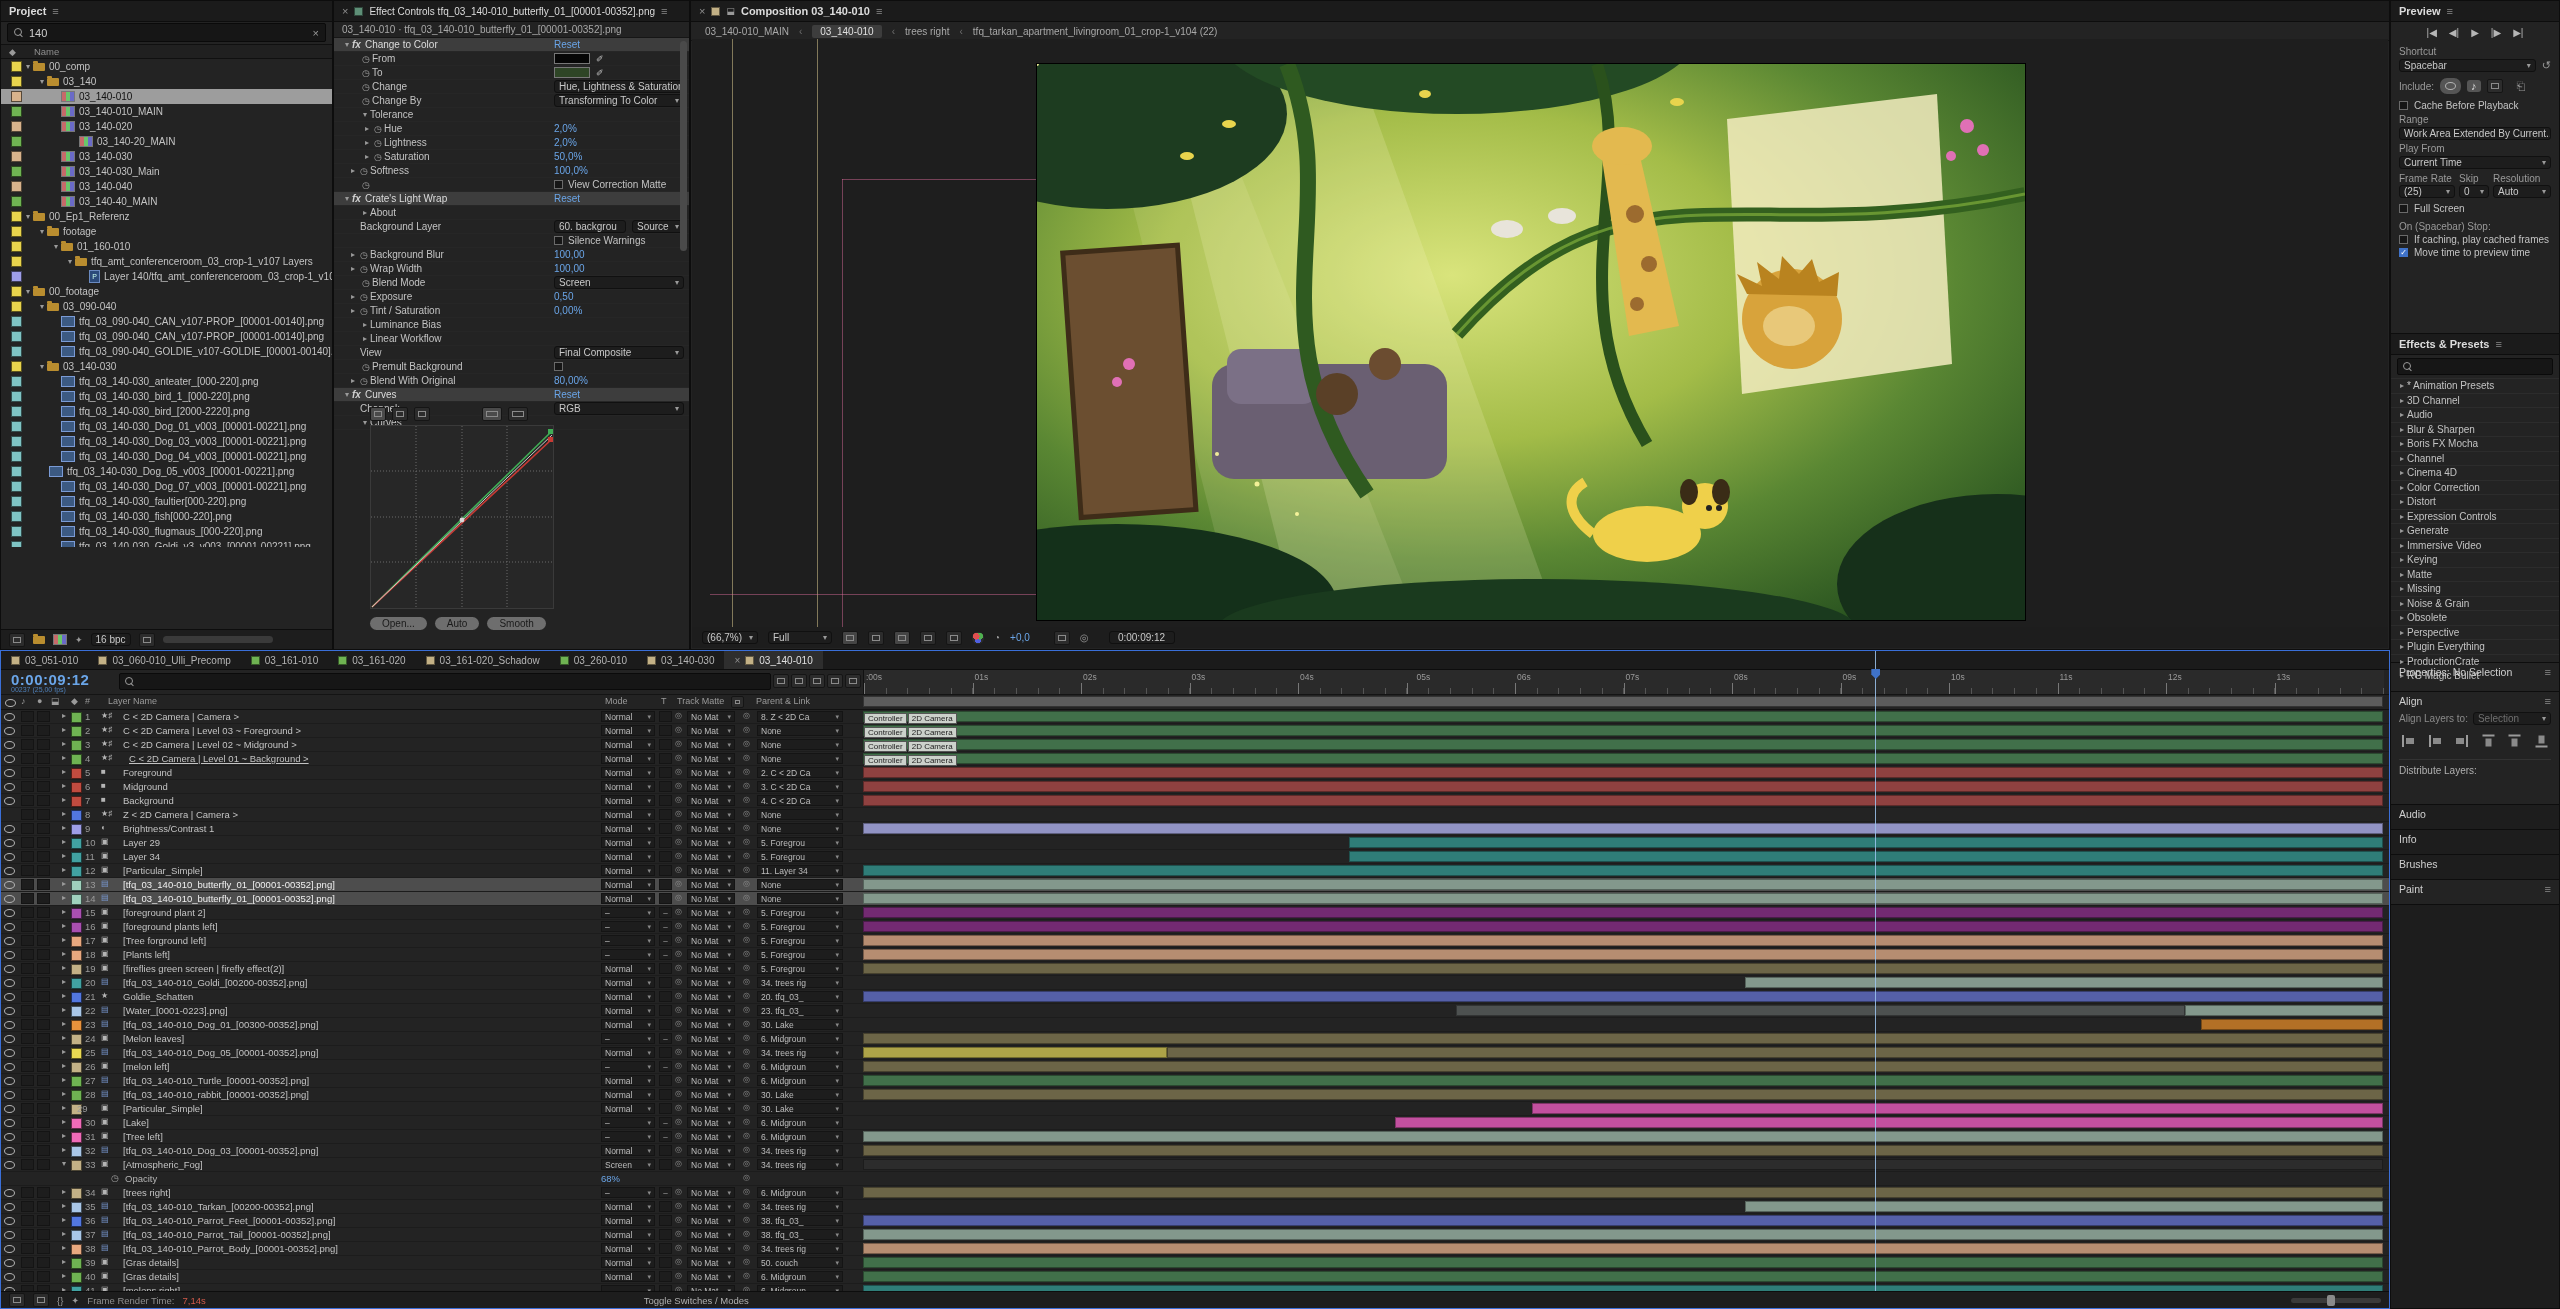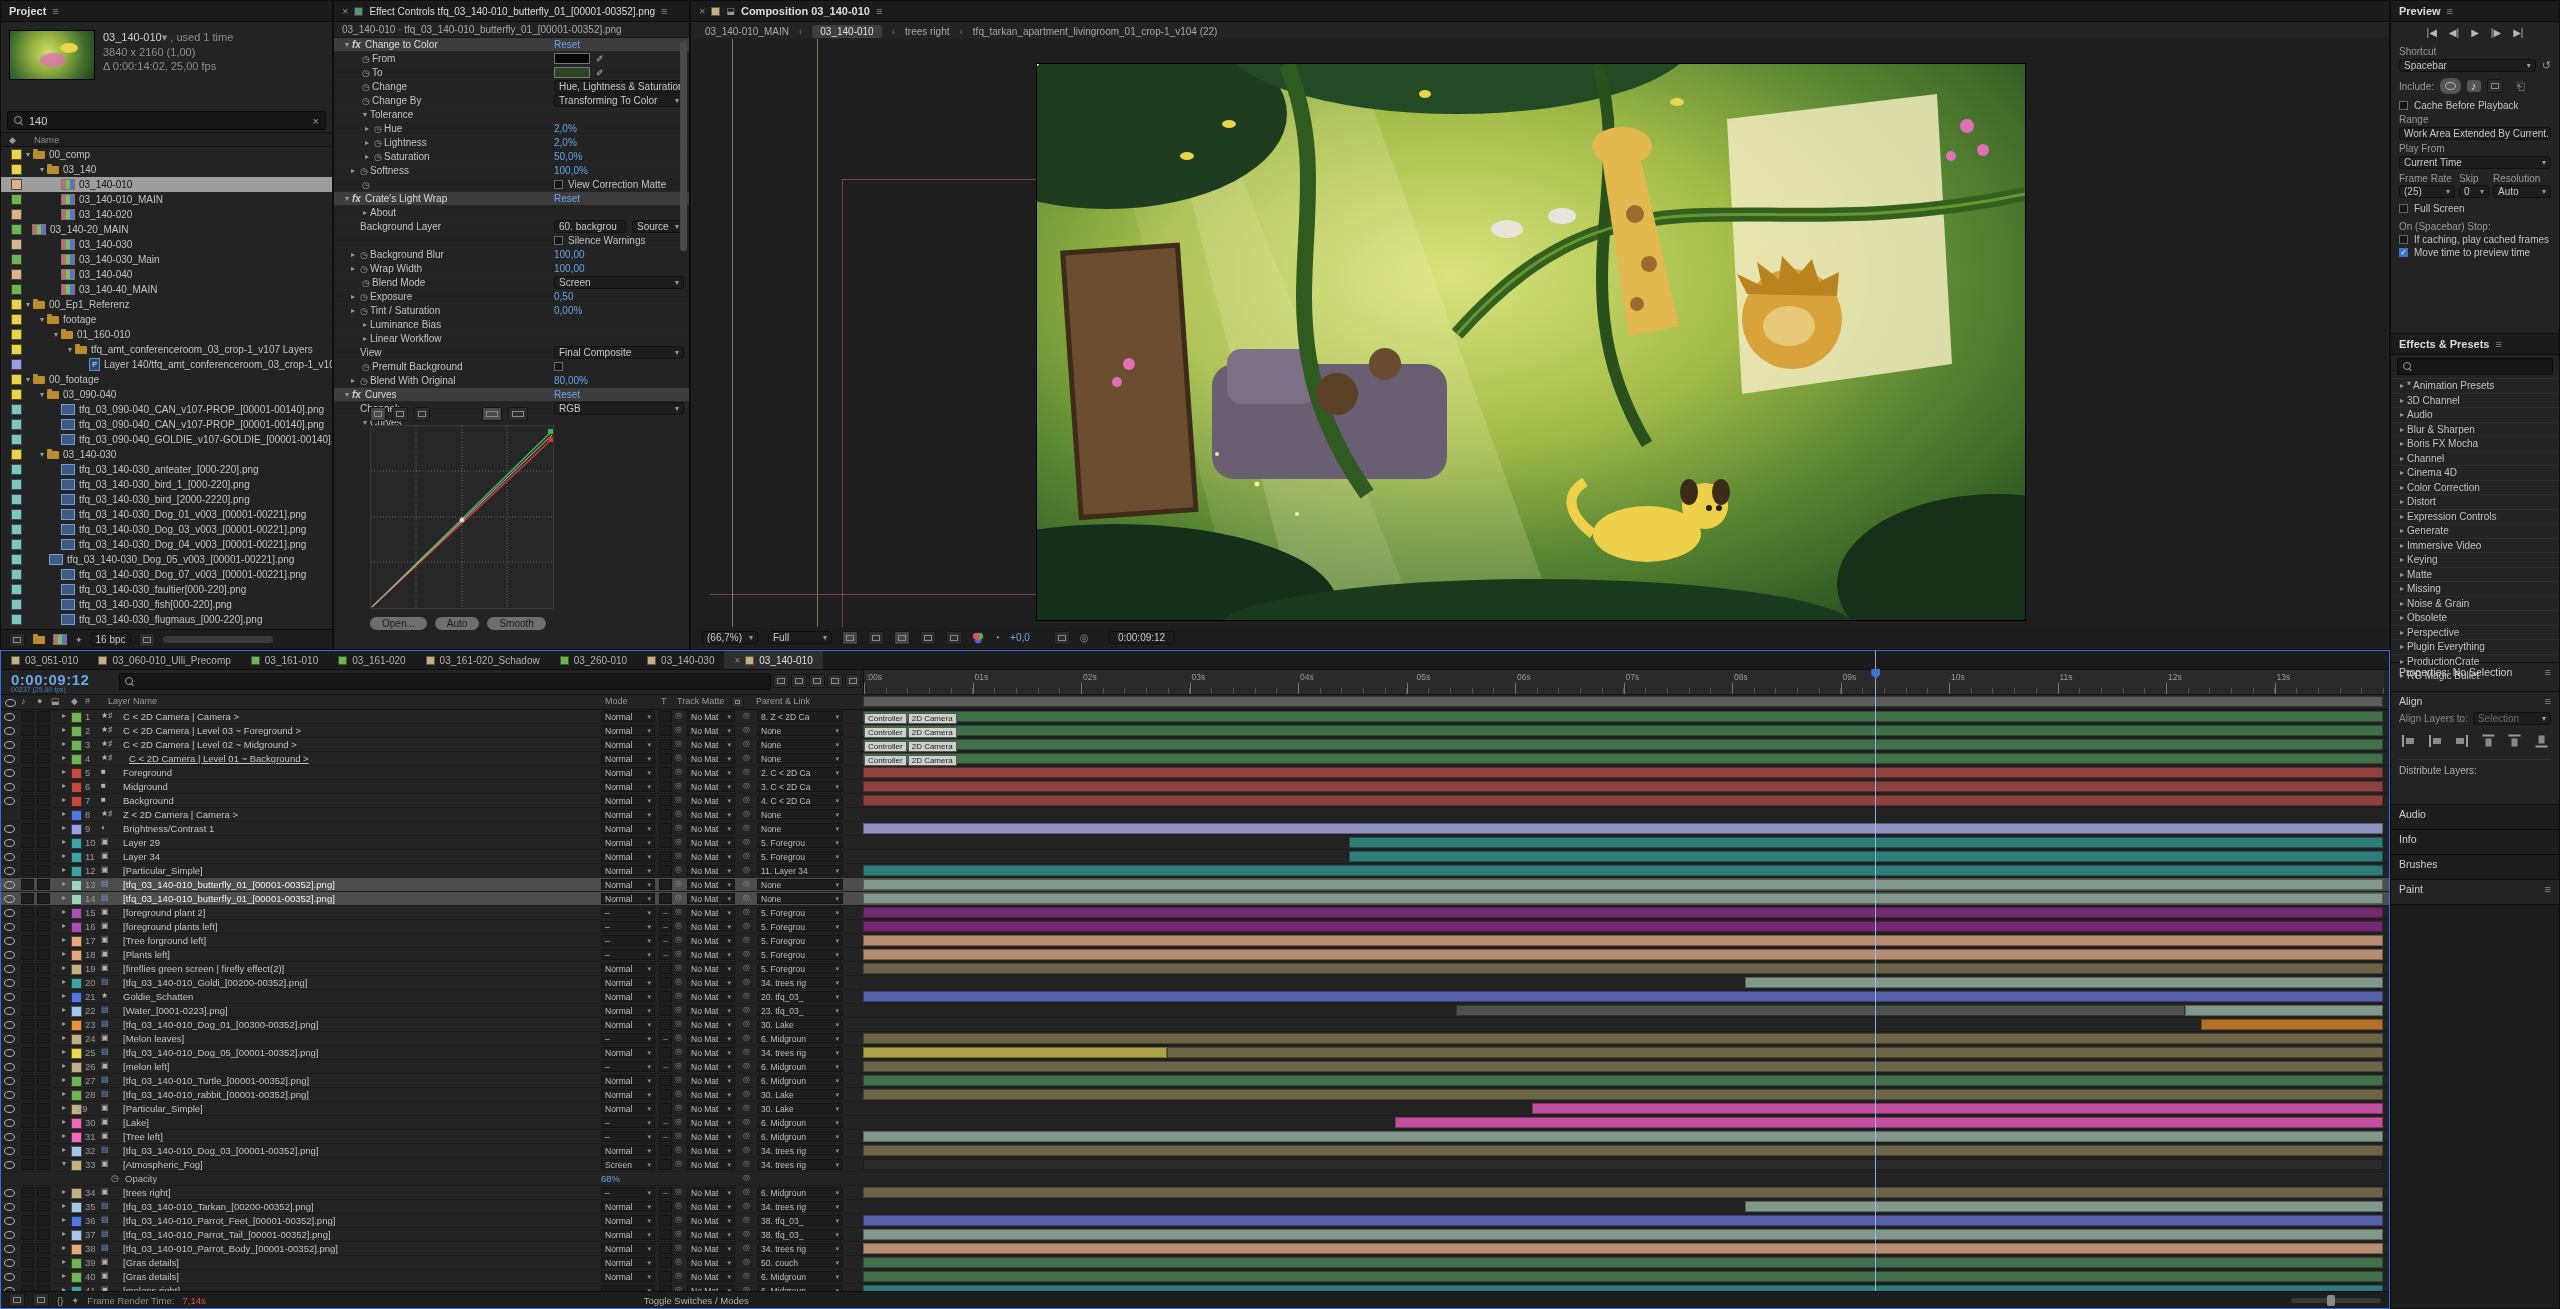--- a/index.html
+++ b/index.html
@@ -72,32 +72,20 @@
 </head>
 <body>
 
 <div id="app">
 
   <div class="panel" id="project-panel" style="left:0;top:0;width:333px;height:650px;">
     <div class="ptabbar">
       <span class="ptab-active">Project</span>
       <span class="ham">≡</span>
     </div>
-    <div style="position:relative;height:88px;">
-      <div style="position:absolute;left:8px;top:8px;width:84px;height:48px;border:1px solid #000;
-                  background:radial-gradient(circle at 45% 45%, #cfe06a 0%, #8fae3e 35%, #3f6e2e 70%, #21421f 100%);">
-        <div style="position:absolute;left:30px;top:22px;width:26px;height:14px;border-radius:50%;background:#e070b5;opacity:.8;"></div>
-        <div style="position:absolute;left:50px;top:12px;width:18px;height:10px;border-radius:50%;background:#e8d44d;"></div>
-      </div>
-      <div style="position:absolute;left:102px;top:9px;color:#cfcfcf;">
-        <span>03_140-010</span><span class="dim">▾</span><span class="dim"> , used 1 time</span>
-      </div>
-      <div class="dim" style="position:absolute;left:102px;top:24px;">3840 x 2160 (1,00)</div>
-      <div class="dim" style="position:absolute;left:102px;top:38px;">Δ 0:00:14:02, 25,00 fps</div>
-    </div>
     <div style="position:relative;height:22px;">
       <div style="position:absolute;left:6px;top:1px;right:6px;height:17px;background:#161616;border:1px solid #0a0a0a;border-radius:2px;display:flex;align-items:center;padding:0 6px;gap:6px;">
         <span class="mag"></span>
         <span style="color:#cfcfcf;">140</span>
         <span style="margin-left:auto;color:#9a9a9a;">×</span>
       </div>
     </div>
     <div style="height:13px;border-top:1px solid #101010;border-bottom:1px solid #101010;display:flex;align-items:center;padding-left:8px;gap:18px;background:#202020;">
       <span style="color:#9a9a9a;font-size:9px;">◆</span>
       <span class="dim" style="font-size:9.5px;">Name</span>
@@ -126,21 +114,21 @@
           <span class="tw"></span>
           <span class="compic"></span>
           <span>03_140-010_MAIN</span>
         </div>
         <div class="prow" style="padding-left: 50px; position: relative;">
           <span class="lbl" style="background: rgb(216, 179, 140); position: absolute; left: 4px;"></span>
           <span class="tw"></span>
           <span class="compic"></span>
           <span>03_140-020</span>
         </div>
-        <div class="prow" style="padding-left: 21px; position: relative;">
+        <div class="prow" style="padding-left: 68px; position: relative;">
           <span class="lbl" style="background: rgb(111, 179, 82); position: absolute; left: 4px;"></span>
           <span class="tw"></span>
           <span class="compic"></span>
           <span>03_140-20_MAIN</span>
         </div>
         <div class="prow" style="padding-left: 50px; position: relative;">
           <span class="lbl" style="background: rgb(216, 179, 140); position: absolute; left: 4px;"></span>
           <span class="tw"></span>
           <span class="compic"></span>
           <span>03_140-030</span>

